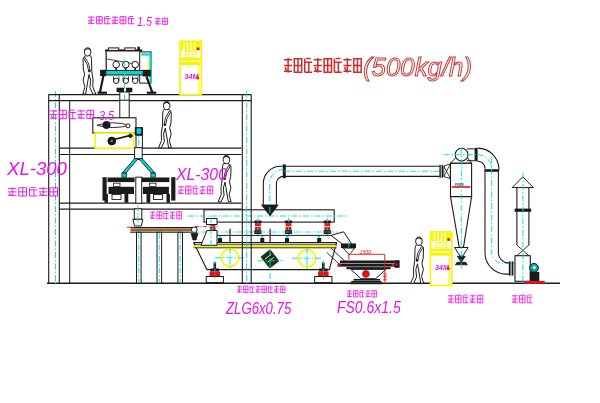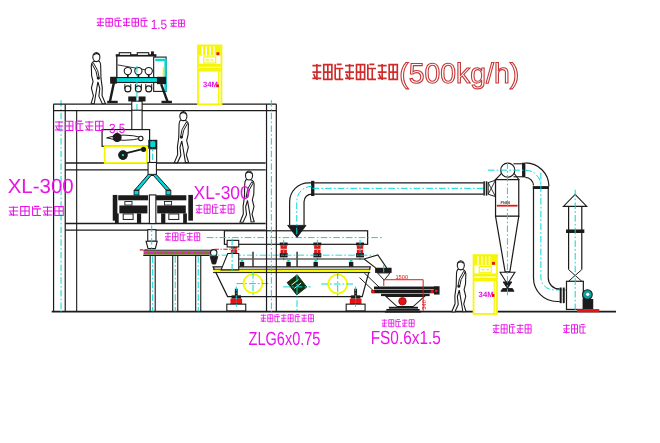--- a/index.html
+++ b/index.html
@@ -1,15 +1,15 @@
 <!DOCTYPE html>
 <html><head><meta charset="utf-8">
 <style>
 html,body{margin:0;padding:0;background:#ffffff;}
-#c{position:relative;width:600px;height:403px;overflow:hidden;background:#ffffff;}
+#c{position:relative;width:600px;height:403px;overflow:hidden;background:#ffffff;font-style:italic;}
 </style></head>
 <body>
 <div id="c">
 <svg width="600" height="403" viewBox="0 0 600 403" xmlns="http://www.w3.org/2000/svg" shape-rendering="auto">
 <defs>
 <g id="man">
 <path d="M7.6,8.4 Q9,7.8 11.4,8.2 L13.2,8.9 Q14.9,9.9 15,12.3 L14.7,21.5 L13.4,26.8 L14.9,32.8 L13.1,39.8 L15.1,46.6 L12.3,46.8 L11.2,40 L9.9,32.4 L9.0,27.2 L7.3,33 L8.1,40.2 L5.0,47 L2.2,46.8 L5.2,39.6 L5.0,32.6 L6.2,24.0 L6.5,12.0 Q6.7,9.3 7.6,8.4 Z" fill="white" stroke="#1b1b1b" stroke-width="1"></path>
 <path d="M12.9,10.2 L14.2,11.2 L10.7,17.5 L9.4,23.6 L7.9,23.1 L9.2,16.8 Z" fill="white" stroke="#1b1b1b" stroke-width="0.9"></path>
 <circle cx="8.6" cy="23.8" r="1.3" fill="#1b1b1b"></circle>
 <ellipse cx="10.4" cy="4.6" rx="3.2" ry="4.1" fill="white" stroke="#1b1b1b" stroke-width="1"></ellipse>

